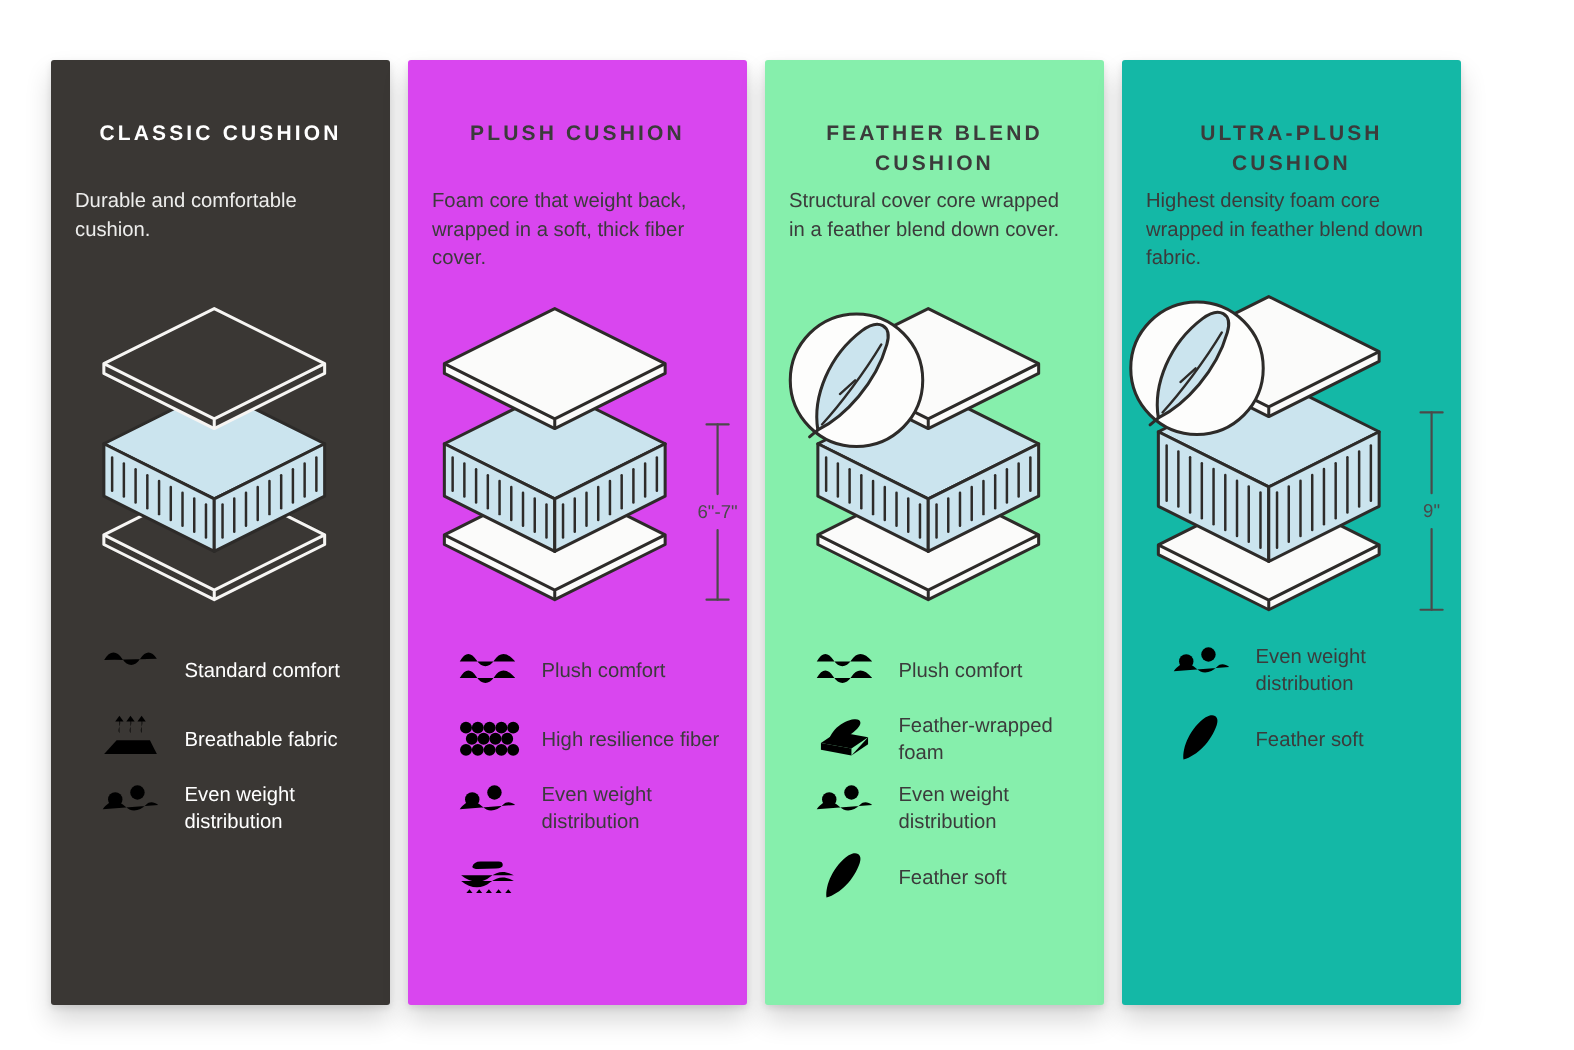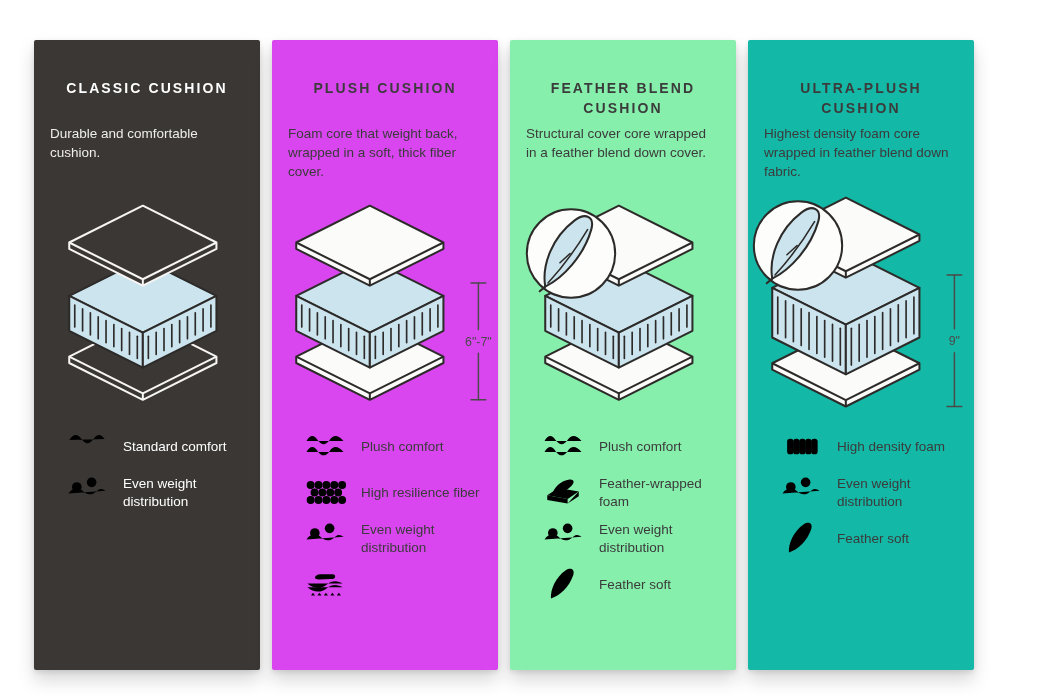--- a/index.html
+++ b/index.html
@@ -206,20 +206,26 @@
         </svg>
     </div>
     <div class="features">
   <div class="feature">
     <svg class="f-icon" viewBox="0 0 48 40">
             <use href="#wave-single-icon" xlink:href="#wave-single-icon"></use>
           </svg>
     <div class="f-label">Standard comfort</div>
   </div>
 
+  <div class="feature">
+    <svg class="f-icon" viewBox="0 0 48 40">
+            <use href="#breathable-icon" xlink:href="#breathable-icon"></use>
+          </svg>
+    <div class="f-label">Breathable fabric</div>
+  </div>
 
   <div class="feature">
     <svg class="f-icon" viewBox="0 0 48 40">
             <use href="#even-weight-icon" xlink:href="#even-weight-icon"></use>
           </svg>
     <div class="f-label">Even weight distribution</div>
   </div>
 </div>
   </section>
 
@@ -421,26 +427,20 @@
             <path d="M220 88 H236" fill="none" stroke="#4a4a4a" stroke-width="1.6" stroke-linecap="round"></path>
             <path d="M220 231 H236" fill="none" stroke="#4a4a4a" stroke-width="1.6" stroke-linecap="round"></path>
             <path d="M228 88 V146.5" fill="none" stroke="#4a4a4a" stroke-width="1.6" stroke-linecap="round"></path>
             <path d="M228 172.5 V231" fill="none" stroke="#4a4a4a" stroke-width="1.6" stroke-linecap="round"></path>
             <text x="228" y="164" text-anchor="middle" font-size="13.5" fill="#4a4a4a" font-family="Liberation Sans, sans-serif">9"</text>
           </g>
         </svg>
     </div>
     <div class="features">
 
-  <div class="feature">
-    <svg class="f-icon" viewBox="0 0 48 40">
-            <use href="#density-foam-icon" xlink:href="#density-foam-icon"></use>
-          </svg>
-    <div class="f-label">High density foam</div>
-  </div>
 
   <div class="feature">
     <svg class="f-icon" viewBox="0 0 48 40">
             <use href="#even-weight-icon" xlink:href="#even-weight-icon"></use>
           </svg>
     <div class="f-label">Even weight distribution</div>
   </div>
 
   <div class="feature">
     <svg class="f-icon" viewBox="0 0 48 40">

